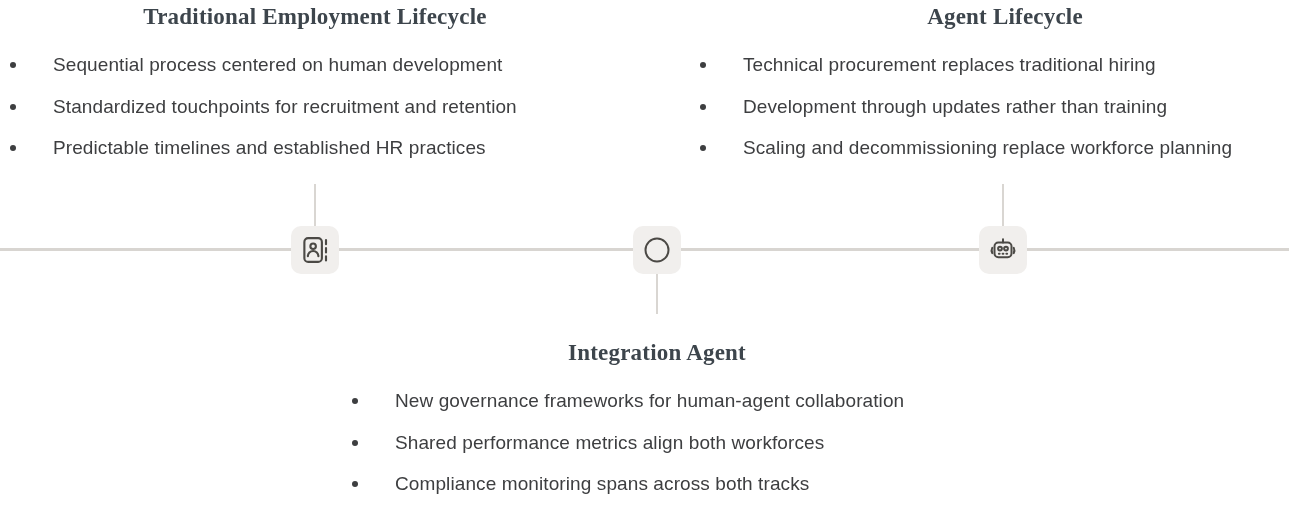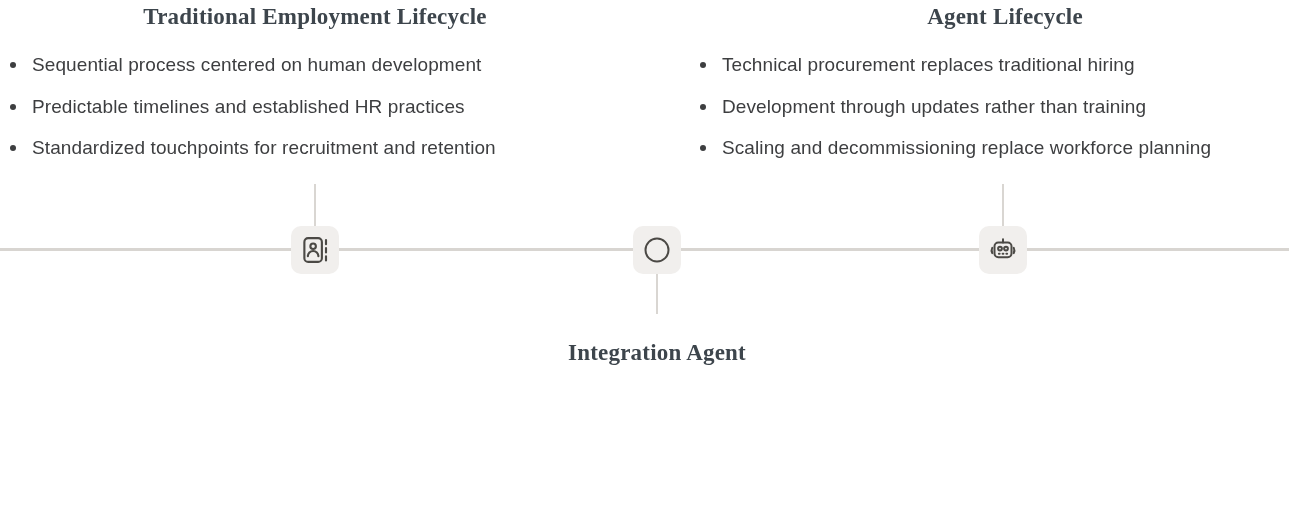--- a/index.html
+++ b/index.html
@@ -64,21 +64,21 @@
     text-align: center;
     letter-spacing: 0.2px;
   }
   .panel ul {
     list-style: none;
     margin: 21px 0 0 0;
     padding: 0;
   }
   .panel li {
     position: relative;
-    padding-left: 32px;
+    padding-left: 53px;
     margin-bottom: 18px;
     font-size: 19px;
     line-height: 23.5px;
     color: #3d3e40;
     letter-spacing: 0.1px;
   }
   .panel li::before {
     content: "";
     position: absolute;
     left: 10px; top: 9px;
@@ -127,31 +127,36 @@
         <path d="M3.4 10.3 a 4.6 4.6 0 0 0 0 4.2"></path>
         <path d="M20.6 10.3 a 4.6 4.6 0 0 1 0 4.2"></path>
       </svg>
     </span>
   </div>
 
   <section class="panel p-top-left">
     <h2>Traditional Employment Lifecycle</h2>
     <ul>
       <li>Sequential process centered on human development</li>
+      <li>Standardized touchpoints for recruitment and retention</li>
       <li>Predictable timelines and established HR practices</li>
-      <li>Standardized touchpoints for recruitment and retention</li>
     </ul>
   </section>
 
   <section class="panel p-top-right">
     <h2>Agent Lifecycle</h2>
     <ul>
       <li>Technical procurement replaces traditional hiring</li>
       <li>Development through updates rather than training</li>
       <li>Scaling and decommissioning replace workforce planning</li>
     </ul>
   </section>
 
   <section class="panel p-bottom">
     <h2>Integration Agent</h2>
+    <ul>
+      <li>New governance frameworks for human-agent collaboration</li>
+      <li>Shared performance metrics align both workforces</li>
+      <li>Compliance monitoring spans across both tracks</li>
+    </ul>
   </section>
 
 </div>
 
 </body></html>

